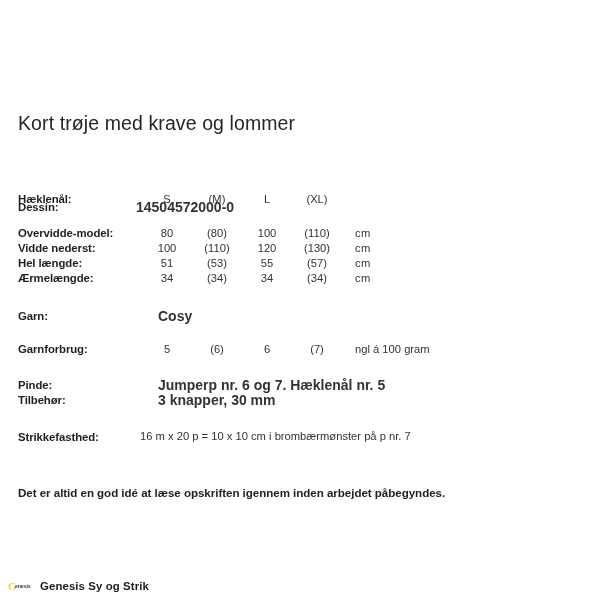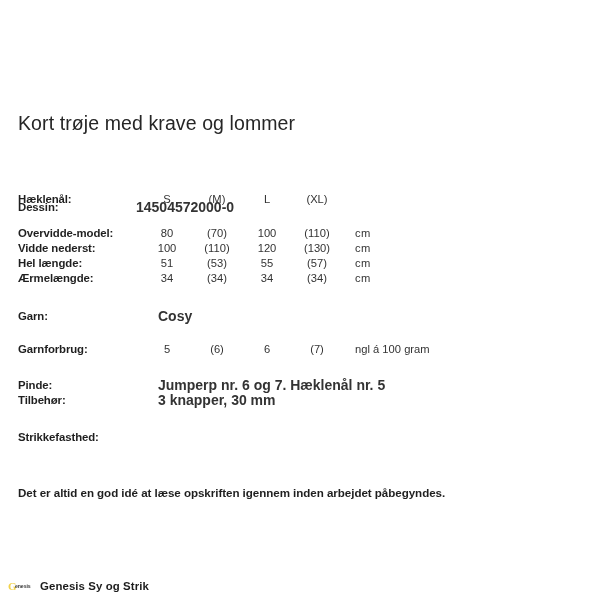--- a/index.html
+++ b/index.html
@@ -178,21 +178,21 @@
     <span class="spec-label">Hæklenål:</span>
     <span class="col c0">S</span>
     <span class="col c1">(M)</span>
     <span class="col c2">L</span>
     <span class="col c3">(XL)</span>
   </div>
 
   <div class="spec-row" style="top:226px;">
     <span class="spec-label">Overvidde-model:</span>
     <span class="col c0">80</span>
-    <span class="col c1">(70)</span>
+    <span class="col c1">(80)</span>
     <span class="col c2">100</span>
     <span class="col c3">(110)</span>
     <span class="unit">cm</span>
   </div>
 
   <div class="spec-row" style="top:241px;">
     <span class="spec-label">Vidde nederst:</span>
     <span class="col c0">100</span>
     <span class="col c1">(110)</span>
     <span class="col c2">120</span>
@@ -239,20 +239,21 @@
 
   <div class="spec-row" style="top:393px;">
     <span class="spec-label">Tilbehør:</span>
     <span class="spec-value" style="left:140px;">3 knapper, 30 mm</span>
   </div>
 
   <div class="spec-row" style="top:430px;">
     <span class="spec-label">Strikkefasthed:</span>
   </div>
   <div class="multiline" style="top:429px;">
+    <div>16 m x 20 p = 10 x 10 cm i brombærmønster på p nr. 7</div>
   </div>
 
   <div class="footnote">Det er altid en god idé at læse opskriften igennem inden arbejdet påbegyndes.</div>
 
   <div class="footer">
     <span class="brand-mark">
       <span class="g-glyph">G</span>
       <span class="g-word">enesis</span>
     </span>
     <span class="brand-name">Genesis Sy og Strik</span>

